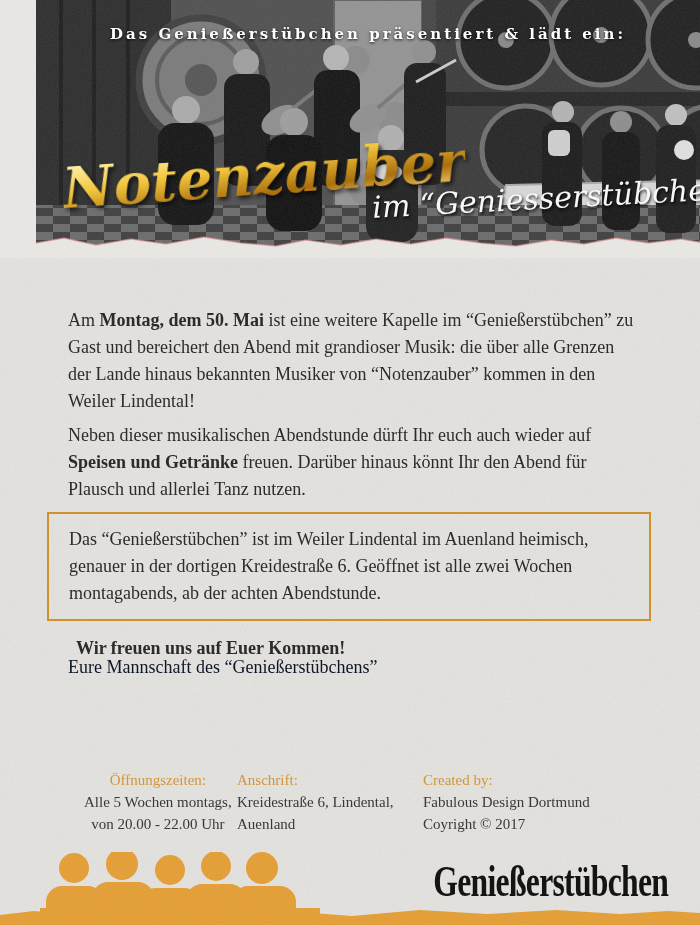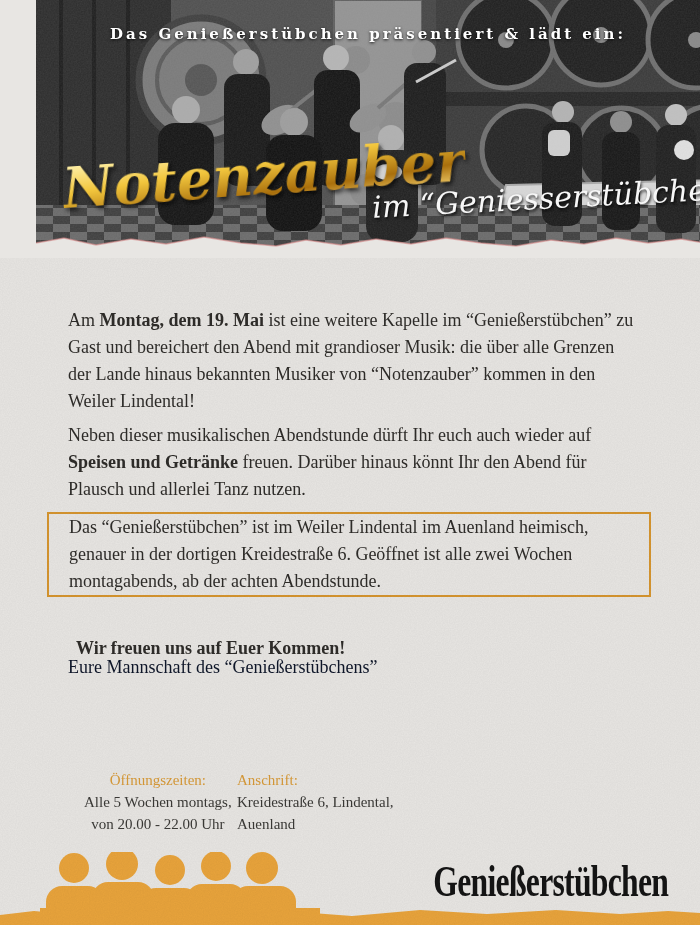--- a/index.html
+++ b/index.html
@@ -37,21 +37,21 @@
     font-size:30px;color:#f7f7f7;transform:rotate(-3deg);
     text-shadow:1px 2px 3px rgba(0,0,0,.85);white-space:nowrap;
   }
   
   .para{position:absolute;left:68px;width:572px;margin:0;font-size:18px;line-height:27px;}
   #p1{top:307px;}
   #p2{top:422px;}
   .para b{font-weight:bold;}
   .info-box{
     position:absolute;left:47px;top:512px;width:560px;
-    border:2px solid #d6952f;padding:0 20px;
+    border:2px solid #d6952f;padding:12px 20px;
   }
   .info-box p{margin:0;font-size:18px;line-height:27px;}
   .closing-bold{position:absolute;left:68px;top:630px;margin:8px;font-size:18px;font-weight:bold;}
   .closing-accent{position:absolute;left:68px;top:657px;margin:0;font-size:18px;color:#0f172a;}
   
   .fcol{position:absolute;top:769px;font-size:15px;line-height:22px;color:#3b3a37;}
   #fcol-0{left:84px;text-align:center;}
   #fcol-1{left:237px;}
   #fcol-2{left:423px;}
   .fcol .head{color:#d89a38;}
@@ -169,40 +169,45 @@
       <g>
         <path d="M0,243 L28,238 L60,245 L95,239 L130,244 L168,237 L205,243 L240,246 L270,240 L305,245 L340,239 L375,244 L410,238 L445,243 L480,246 L515,240 L548,244 L580,238 L612,243 L645,239 L675,244 L700,240 L700,258 L0,258 Z" fill="#e8e6e3"></path>
         <polyline points="0,243 28,238 60,245 95,239 130,244 168,237 205,243 240,246 270,240 305,245 340,239 375,244 410,238 445,243 480,246 515,240 548,244 580,238 612,243 645,239 675,244 700,240" fill="none" stroke="#d98a8a" stroke-width="1.5" opacity=".6"></polyline>
       </g>
     </svg>
     <div class="kicker">Das Genießerstübchen präsentiert &amp; lädt ein:</div>
     <div class="title-script">Notenzauber</div>
     <div class="title-sub">im “Geniesserstübchen”</div>
   </header>
 
-  <p class="para" id="p1"><span>Am </span><b>Montag, dem 19. Mai</b><span> ist eine weitere Kapelle im “Genießerstübchen” zu Gast und bereichert den Abend mit grandioser Musik: die über alle Grenzen der Lande hinaus bekannten Musiker von “Notenzauber” kommen in den Weiler Lindental!</span></p>
+  <p class="para" id="p1"><span>Am </span><b>Montag, dem 50. Mai</b><span> ist eine weitere Kapelle im “Genießerstübchen” zu Gast und bereichert den Abend mit grandioser Musik: die über alle Grenzen der Lande hinaus bekannten Musiker von “Notenzauber” kommen in den Weiler Lindental!</span></p>
 
   <p class="para" id="p2"><span>Neben dieser musikalischen Abendstunde dürft Ihr euch auch wieder auf </span><b>Speisen und Getränke</b><span> freuen. Darüber hinaus könnt Ihr den Abend für Plausch und allerlei Tanz nutzen.</span></p>
 
   <div class="info-box">
     <p>Das “Genießerstübchen” ist im Weiler Lindental im Auenland heimisch, genauer in der dortigen Kreidestraße 6. Geöffnet ist alle zwei Wochen montagabends, ab der achten Abendstunde.</p>
   </div>
 
   <p class="closing-bold">Wir freuen uns auf Euer Kommen!</p>
   <p class="closing-accent">Eure Mannschaft des “Genießerstübchens”</p>
 
   <div class="fcol" id="fcol-0">
     <div class="head">Öffnungszeiten:</div>
     <div>Alle 5 Wochen montags,</div>
     <div>von 20.00 - 22.00 Uhr</div>
   </div>
   <div class="fcol" id="fcol-1">
     <div class="head">Anschrift:</div>
     <div>Kreidestraße 6, Lindental,</div>
     <div>Auenland</div>
+  </div>
+  <div class="fcol" id="fcol-2">
+    <div class="head">Created by:</div>
+    <div>Fabulous Design Dortmund</div>
+    <div>Coyright © 2017</div>
   </div>
 
   <div class="crowd">
     <svg width="280" height="70" viewBox="0 0 280 70" aria-hidden="true">
       <g fill="#e9a43c">
         <circle cx="34" cy="16" r="15"></circle>
           <rect x="6" y="34" width="58" height="40" rx="16"></rect>
         <circle cx="82" cy="12" r="16"></circle>
           <rect x="52" y="30" width="62" height="44" rx="16"></rect>
         <circle cx="130" cy="18" r="15"></circle>

